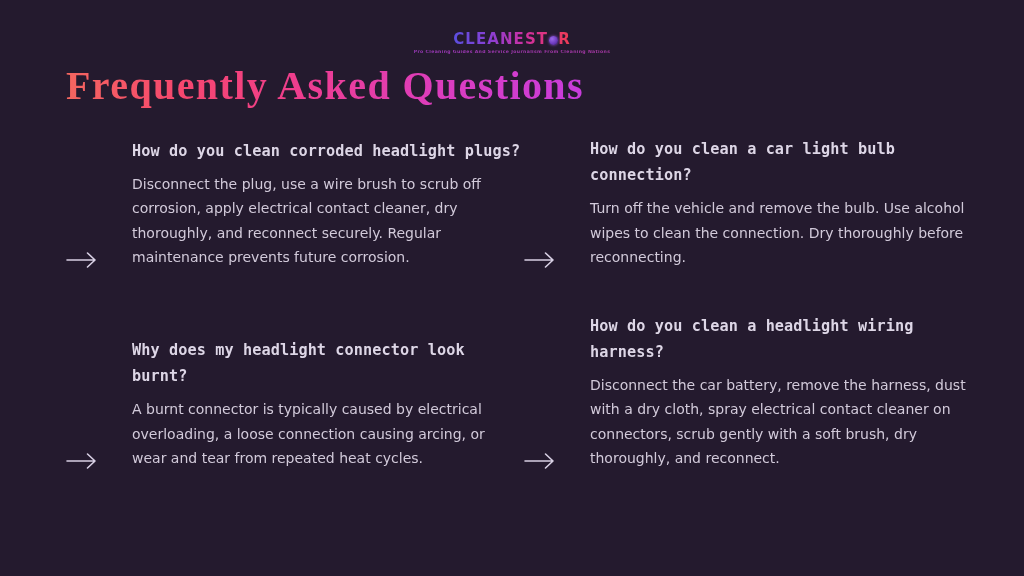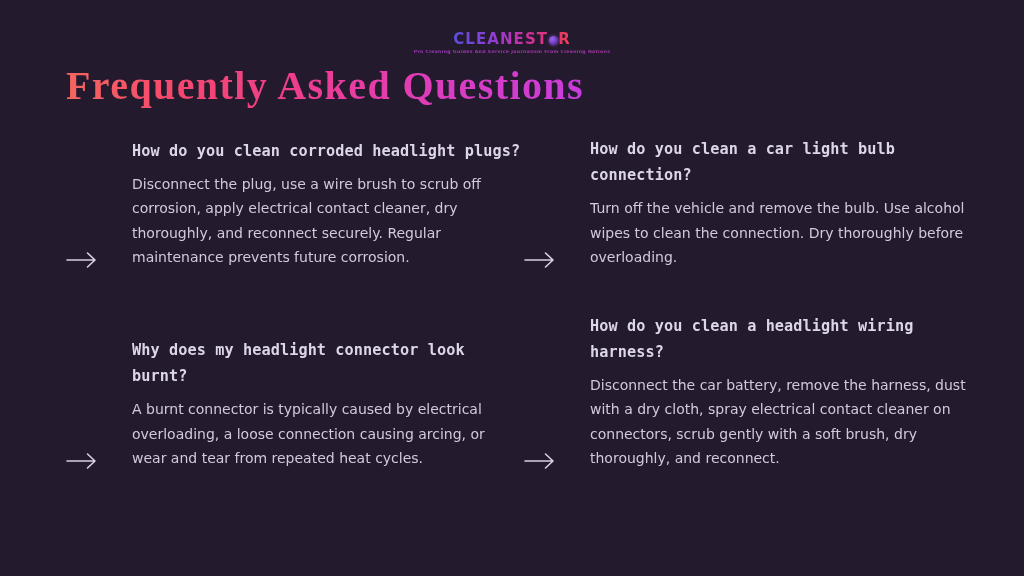--- a/index.html
+++ b/index.html
@@ -156,21 +156,21 @@
   </div>
 
   <div class="faq-item col-right">
     <div class="faq-arrow">
       <svg width="32" height="18" viewBox="0 0 32 18" fill="none" aria-hidden="true">
         <path d="M1 9 H29 M21.5 2 L29 9 L21.5 16" stroke="#d8d0e4" stroke-width="1.6" stroke-linecap="round" stroke-linejoin="round"></path>
       </svg>
     </div>
     <div class="faq-body">
       <div class="faq-question">How do you clean a car light bulb connection?</div>
-      <div class="faq-answer">Turn off the vehicle and remove the bulb. Use alcohol wipes to clean the connection. Dry thoroughly before overloading.</div>
+      <div class="faq-answer">Turn off the vehicle and remove the bulb. Use alcohol wipes to clean the connection. Dry thoroughly before reconnecting.</div>
     </div>
   </div>
 
   <div class="faq-item col-right">
     <div class="faq-arrow">
       <svg width="32" height="18" viewBox="0 0 32 18" fill="none" aria-hidden="true">
         <path d="M1 9 H29 M21.5 2 L29 9 L21.5 16" stroke="#d8d0e4" stroke-width="1.6" stroke-linecap="round" stroke-linejoin="round"></path>
       </svg>
     </div>
     <div class="faq-body">

